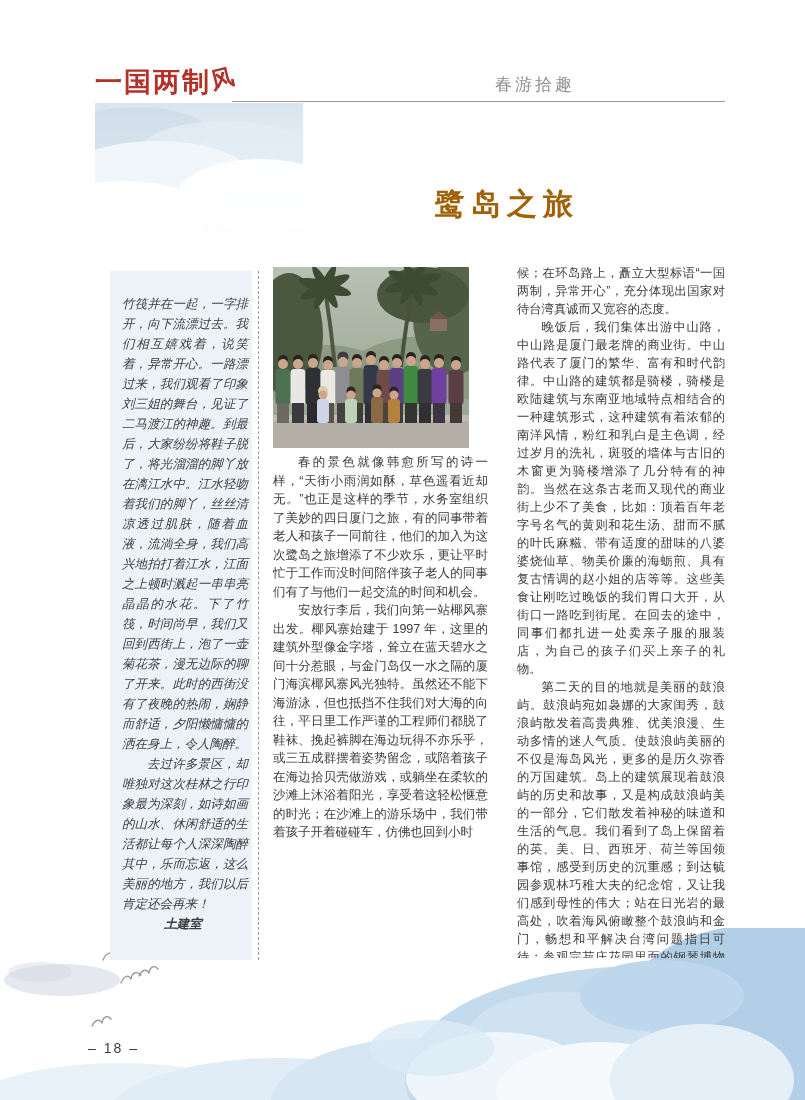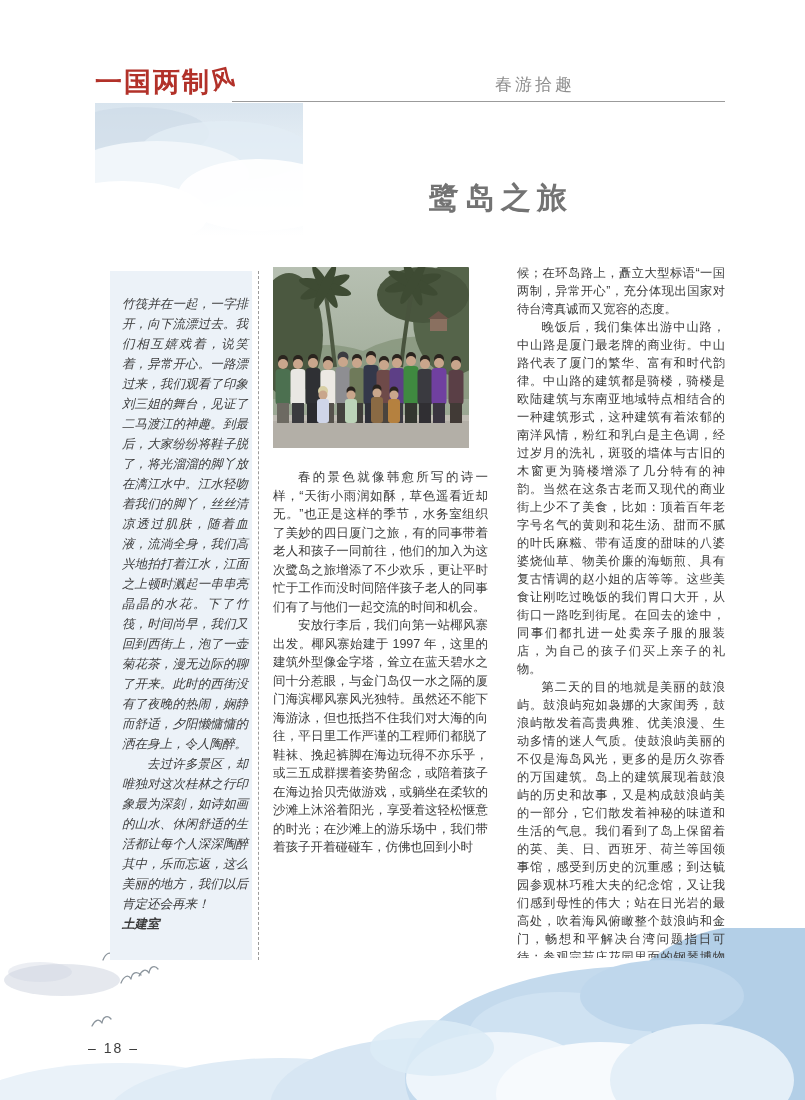--- a/index.html
+++ b/index.html
@@ -22,47 +22,47 @@
     position:absolute; top:73px; left:495px; width:230px; text-align:left;
     font-size:17px; color:#8e8e8e; letter-spacing:3px;
   }
   .header-rule {
     position:absolute; left:232px; top:101px; width:493px; height:1px;
     background:#9b9b9b;
   }
   .cloud-top { position:absolute; left:95px; top:103px; width:208px; height:133px; }
   
   .article-title {
-    position:absolute; left:273px; top:176px; width:452px; margin:2px;
+    position:absolute; left:273px; top:176px; width:452px; margin:8px;
     text-align:center; font-family:"Liberation Serif", serif; font-weight:bold;
-    font-size:30px; letter-spacing:6px; color:#737373;
+    font-size:30px; letter-spacing:6px; color:#a16207;
   }
   
   .sidebar-bg {
     position:absolute; left:110px; top:271px; width:142px; height:689px;
     background:#ecf2f8;
   }
   .sidebar-text {
     position:absolute; left:122px; top:294px; width:126px;
     font-size:12.5px; line-height:20px; text-align:justify;font-style:italic;
   }
   .sidebar-text p, .col-mid p, .col-right p { margin:0; }
   .indent { text-indent:2em; }
-  .author { font-weight:bold; text-align:left; padding-right:4px; }
+  .author { font-weight:bold; text-align:center; padding-right:4px; }
   .divider {
     position:absolute; left:258px; top:271px; height:689px; width:0;
     border-left:1px dashed #9a9a9a;
   }
   .col-mid {
     position:absolute; left:273px; top:267px; width:215px; height:694px;
     overflow:hidden;
   }
   .photo { width:196px; height:181px; display:block; }
   .col-mid .text {
-    margin-top:20px; font-size:12.5px; line-height:18.5px; text-align:justify;
+    margin-top:5px; font-size:12.5px; line-height:18.5px; text-align:justify;
   }
   .col-right {
     position:absolute; left:517px; top:264px; width:208px; height:694px;
     overflow:hidden; font-size:12.3px; line-height:18px; text-align:justify;
   }
   
   .page-number {
     position:absolute; left:88px; top:1040px; font-size:14px; color:#3d3d3d;
     letter-spacing:2px;
     text-align:center;

